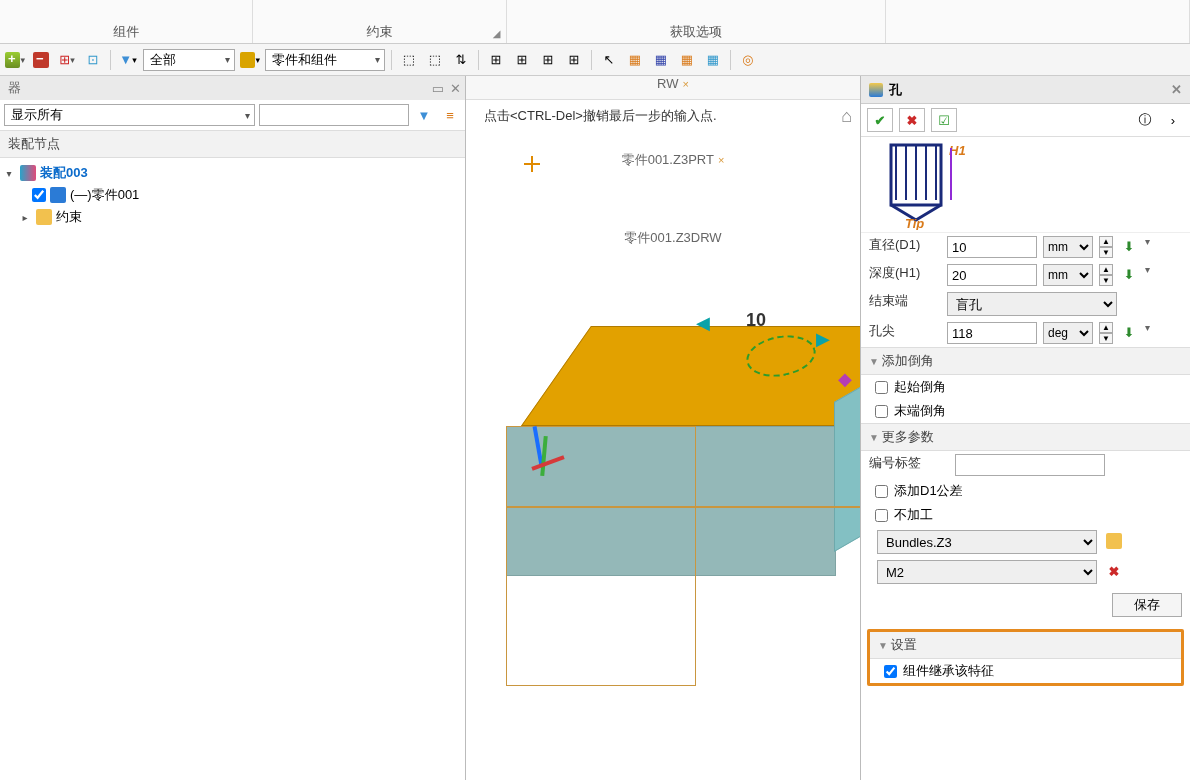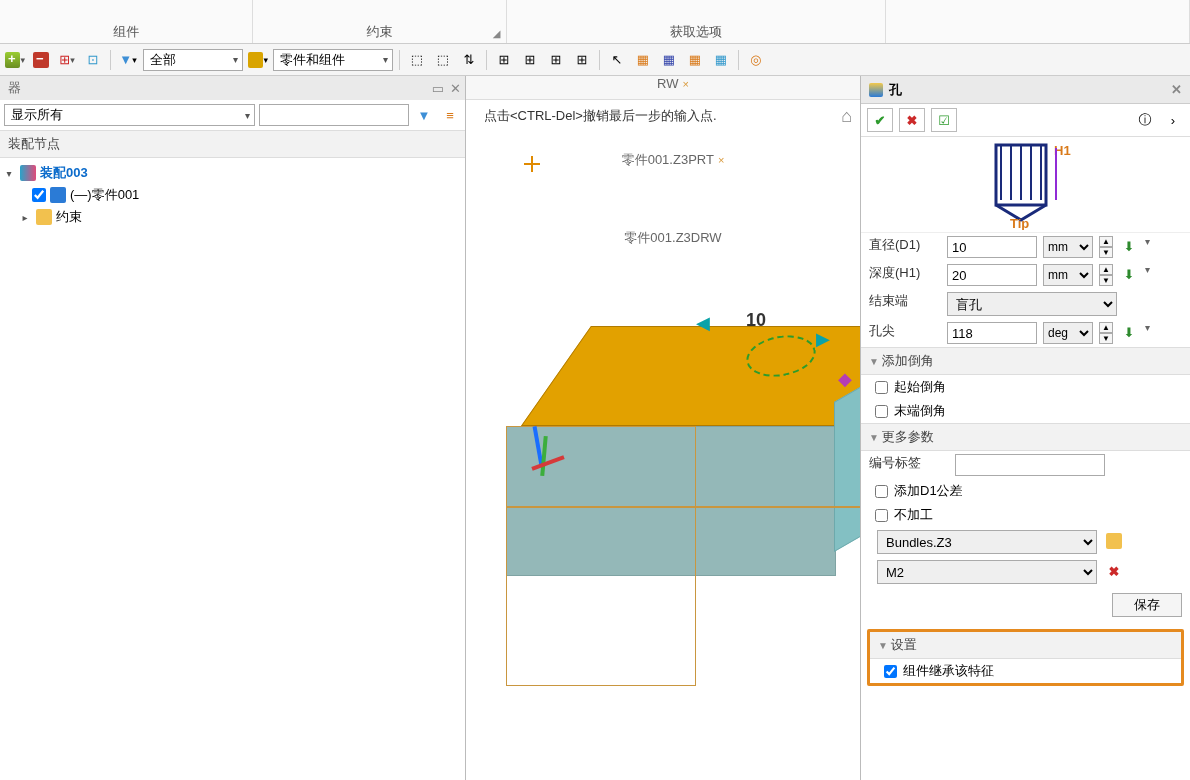--- a/index.html
+++ b/index.html
@@ -63,21 +63,21 @@
 
 .rpanel { width: 330px; background:#fff; border-left:1px solid #bbb; display:flex; flex-direction:column; }
 .rpanel-title { background:#eaeaea; display:flex; align-items:center; height:28px; padding:0 8px; border-bottom:1px solid #ccc; font-weight:600; }
 .rpanel-title .close { margin-left:auto; color:#888; }
 .rpanel-actions { display:flex; align-items:center; gap:6px; padding:4px 6px; border-bottom:1px solid #ddd; }
 .act { width:26px; height:24px; border:1px solid #bbb; display:inline-flex; align-items:center; justify-content:center; background:#fff; }
 .act.ok { color:#2e9b2e; font-weight:700; }
 .act.cancel { color:#cc2a2a; font-weight:700; }
 .act.apply { color:#2e9b2e; }
 
-.preview { height:96px; display:flex; justify-content:center; align-items:center; border-bottom:1px solid #eee; position:relative; }
+.preview { height:96px; display:flex; align-items:center; border-bottom:1px solid #eee; position:relative;font-style:italic; }
 .preview svg { }
 
 .prow { display:flex; align-items:flex-start; padding:3px 8px; gap:6px; }
 .prow .plabel { width: 72px; color:#333; }
 .num-in { width: 90px; height:22px; border:1px solid #aaa; padding:0 4px; }
 .unit-sel { width: 50px; height:22px; border:1px solid #aaa; font-size:12px; }
 .spin { width:14px; height:22px; display:flex; flex-direction:column; }
 .spin span { flex:1; border:1px solid #aaa; font-size:8px; text-align:center; line-height:9px; background:#f5f5f5; }
 .linkbtn { width:20px; height:20px; display:inline-flex; align-items:center; justify-content:center; color:#2e8a2e; }
 .section-h { background:#f2f2f2; padding:4px 8px; border-top:1px solid #ddd; border-bottom:1px solid #ddd; color:#444; }
@@ -128,21 +128,21 @@
       <span style="font-size:9px;color:#555">▾</span>
     </span>
   <span class="tb-btn">
       <span style="color:#39c">⊡</span>
     </span>
   <span class="tb-sep"></span>
   <span class="tb-btn">
       <span style="color:#3d8fd6">▼</span>
       <span style="font-size:9px">▾</span>
     </span>
-  <span class="combo" style="width:100px">
+  <span class="combo" style="width:92px">
       <span>全部</span>
     </span>
   <span class="tb-btn">
       <span class="ic i-cube-yel"></span>
       <span style="font-size:9px">▾</span>
     </span>
   <span class="combo" style="width:120px">
       <span>零件和组件</span>
     </span>
   <span class="tb-sep"></span>

